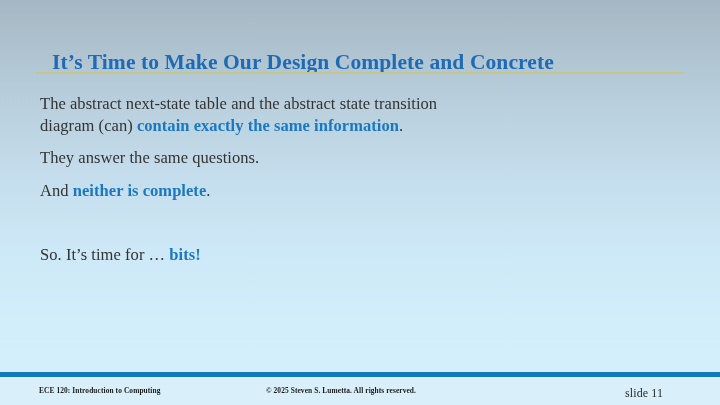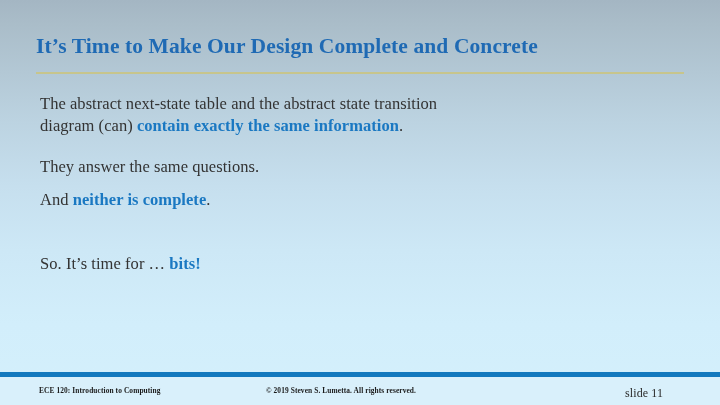--- a/index.html
+++ b/index.html
@@ -31,21 +31,21 @@
   }
 
   
   .title-block {
     position: absolute;
     left: 36px;
     top: 33px;
     width: 650px;
   }
   .slide-title {
-    margin: 0;
+    margin: 16px;
     font-family: "Liberation Serif", "DejaVu Serif", serif;
     font-size: 21.5px;
     font-weight: bold;
     line-height: 26px;
     letter-spacing: 0.1px;
     color: #1f6ab4;
     white-space: nowrap;
   }
   .title-rule {
     position: absolute;
@@ -64,21 +64,21 @@
     width: 620px;
   }
   .para {
     margin: 0 0 0 0;
     font-family: "Liberation Serif", "DejaVu Serif", serif;
     font-size: 16.5px;
     line-height: 21.5px;
     color: #333333;
     letter-spacing: 0.05px;
   }
-  .para.p1 { margin-bottom: 20px; max-width: 430px; }
+  .para.p1 { margin-bottom: 11px; max-width: 430px; }
   .para.p2 { margin-bottom: 11px; }
   .para.p3 { margin-bottom: 22px; }
   .para.p4 { margin-top: 43px; }
 
   .em {
     font-weight: bold;
     color: #1a78c2;
   }
 
   
@@ -151,17 +151,17 @@
     <p class="para p3"><span>And </span><span class="em">neither is complete</span><span>.</span></p>
 
     <p class="para p4"><span>So.  It’s time for … </span><span class="em">bits!</span><span></span></p>
 
   </div>
 
   <div class="footer-bar"></div>
 
   <div class="footer">
     <div class="footer-left">ECE 120: Introduction to Computing</div>
-    <div class="footer-center">© 2019 Steven S. Lumetta.  All rights reserved.</div>
+    <div class="footer-center">© 2025 Steven S. Lumetta.  All rights reserved.</div>
     <div class="footer-right">slide 11</div>
   </div>
 
 </div>
 
 </body></html>

